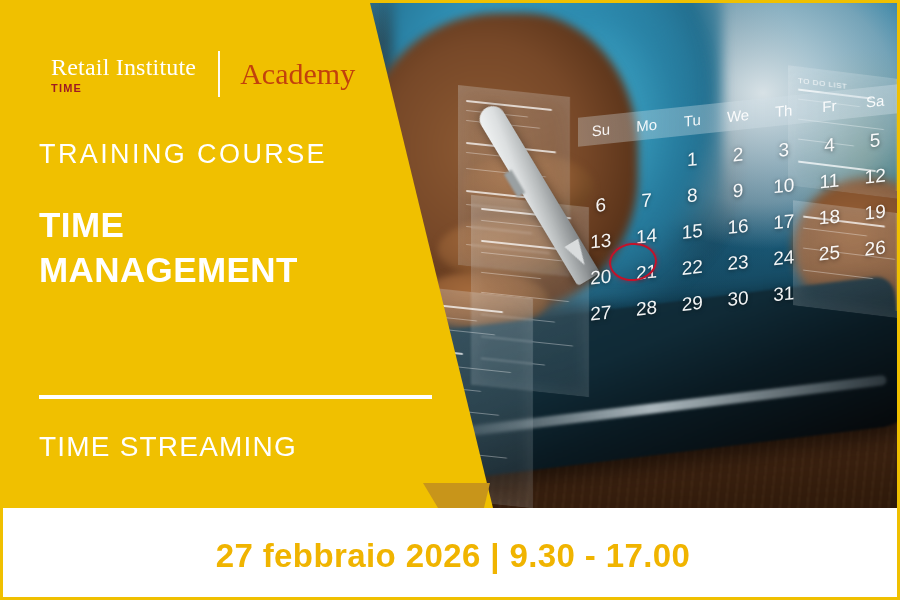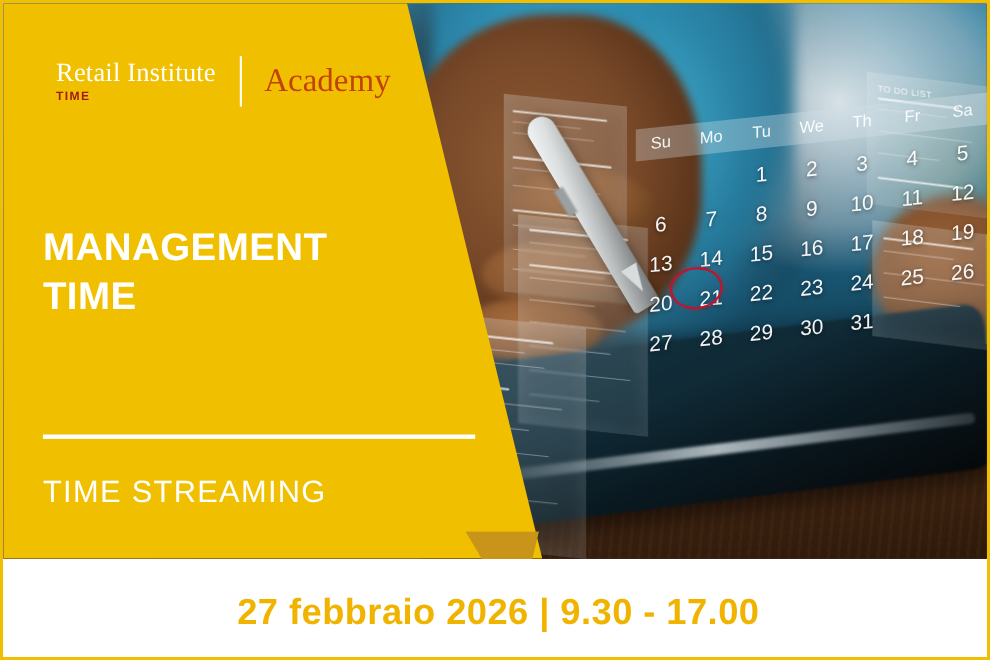--- a/index.html
+++ b/index.html
@@ -502,23 +502,24 @@
 
   <div class="logo">
     <div class="logo-text">
       <div class="logo-name">Retail Institute</div>
       <div class="logo-sub">TIME</div>
     </div>
     <div class="logo-divider"></div>
     <div class="logo-academy">Academy</div>
   </div>
 
+  <div class="kicker">TRAINING COURSE</div>
   <div class="title">
+    <div>TIME</div>
     <div>MANAGEMENT</div>
-    <div>TIME</div>
   </div>
   <div class="rule"></div>
   <div class="mode">TIME STREAMING</div>
 
   <div class="footer">
     <div class="footer-text">27 febbraio 2026 | 9.30 - 17.00</div>
   </div>
 
 </div>
 

